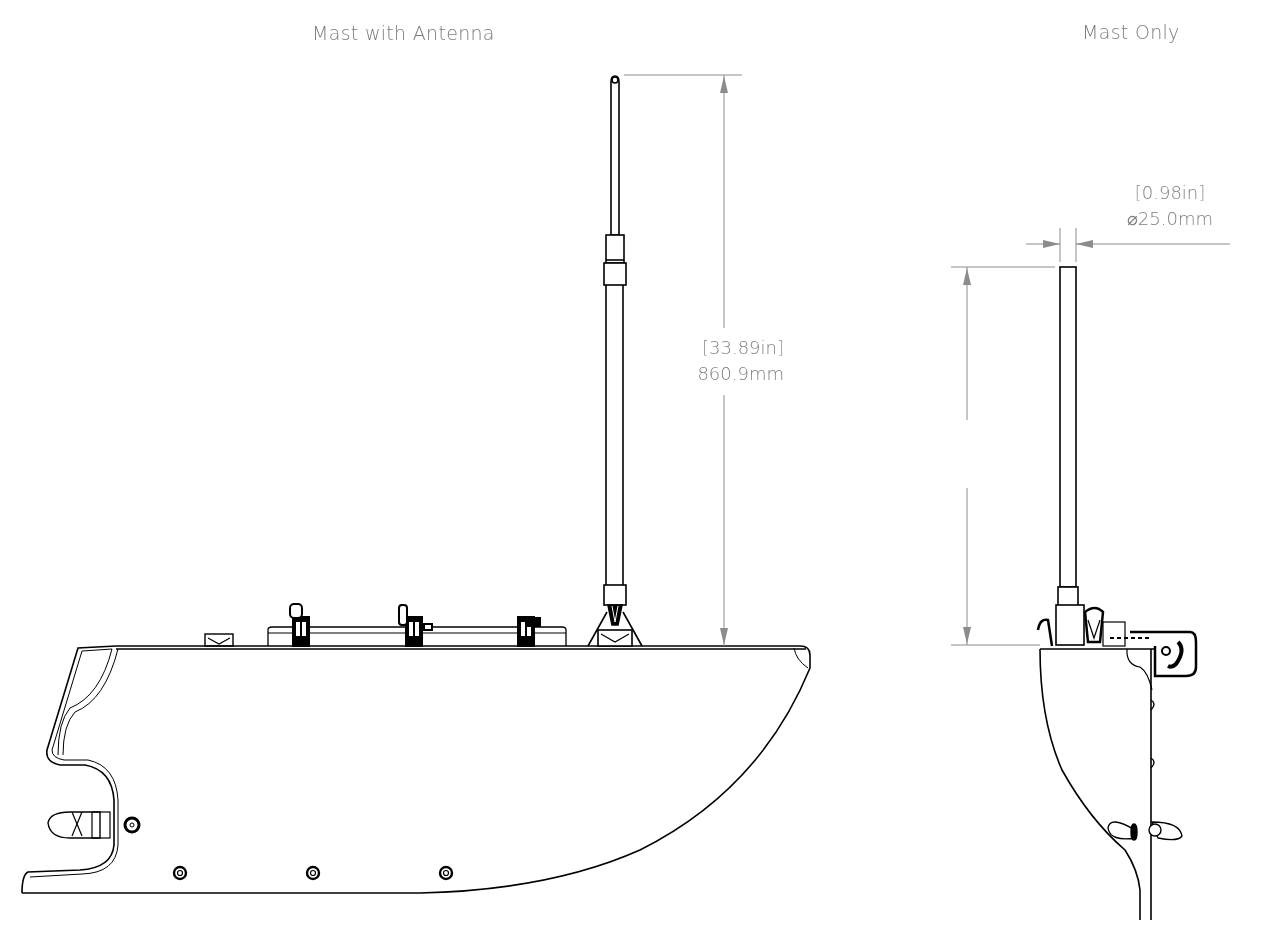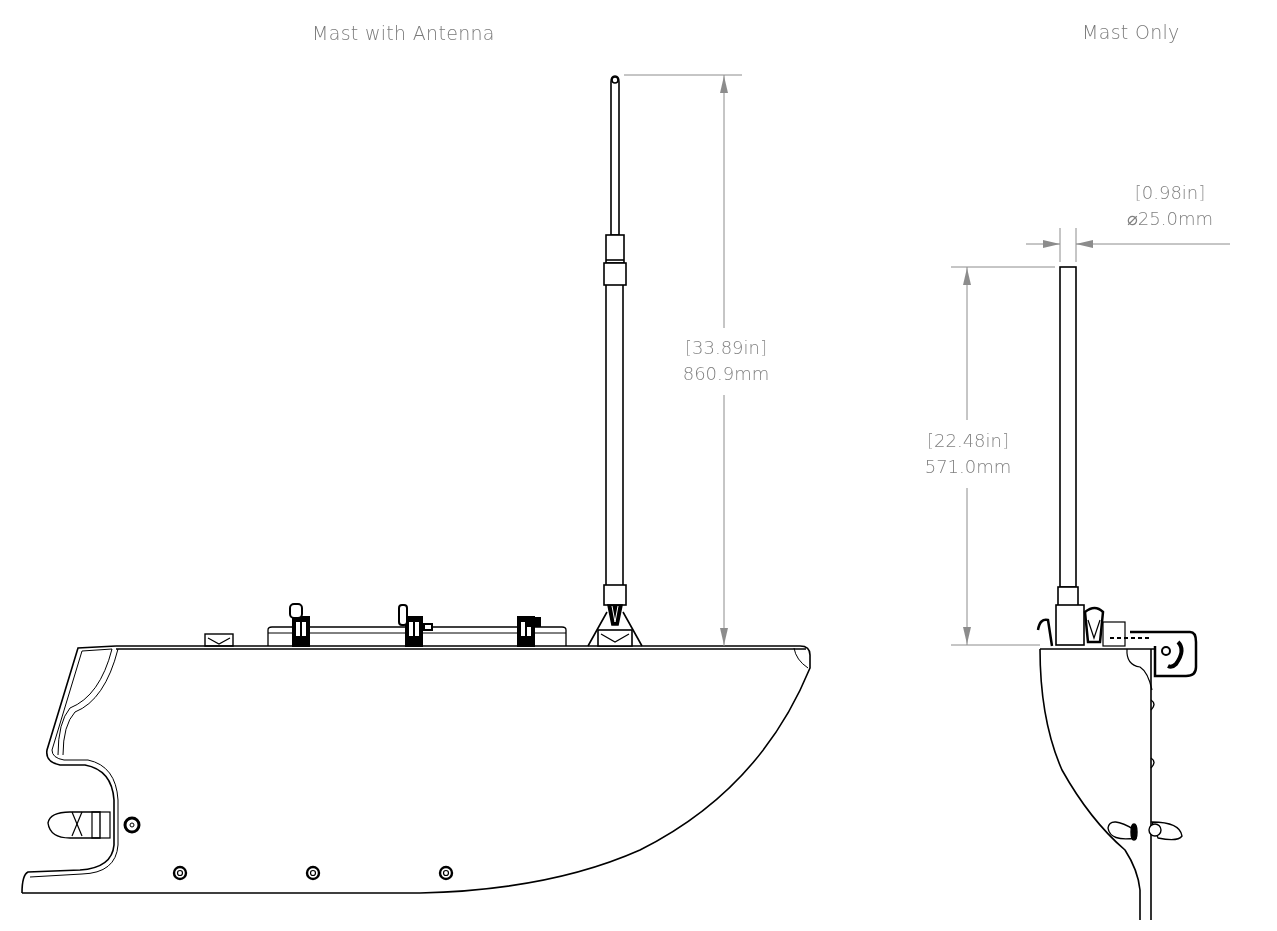--- a/index.html
+++ b/index.html
@@ -148,29 +148,25 @@
       <path d="M967,268 L963,285 L971,285 Z" stroke="none"></path>
       <path d="M967,644 L963,627 L971,627 Z" stroke="none"></path>
     </g>
   </svg>
 
   
   <div class="label view-title" style="left:312px; top:22px;">Mast with Antenna</div>
   <div class="label view-title" style="left:1038px; top:21px;margin-left:44px;">Mast Only</div>
 
   
-  <div class="label dim" style="left:668px; top:335px; width:116px;">
+  <div class="label dim" style="left:668px; top:335px; width:116px;text-align:right;">
     <div><span class="bracket">[</span><span>33.89in</span><span class="bracket">]</span></div>
     <div>860.9mm</div>
   </div>
 
   
-  <div class="label dim" style="left:909px; top:428px; width:118px;">
-    <div><span class="bracket">[</span><span>22.48in</span><span class="bracket">]</span></div>
-    <div>571.0mm</div>
-  </div>
 
   
   <div class="label dim" style="left:1108px; top:180px; width:124px;">
     <div><span class="bracket">[</span><span>0.98in</span><span class="bracket">]</span></div>
     <div><span>⌀</span><span>25.0mm</span></div>
   </div>
 </div>
 
 </body></html>

